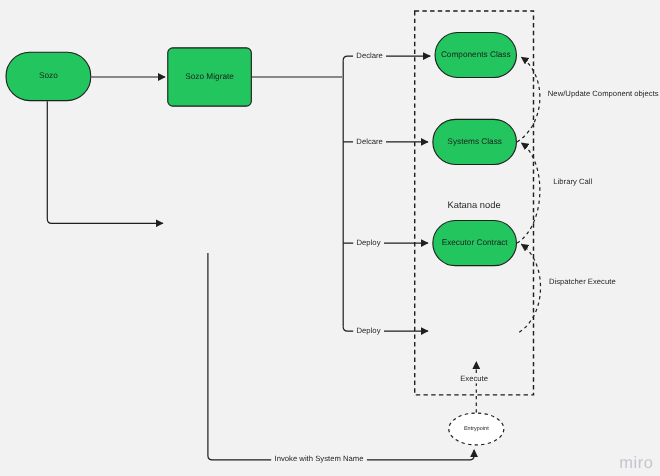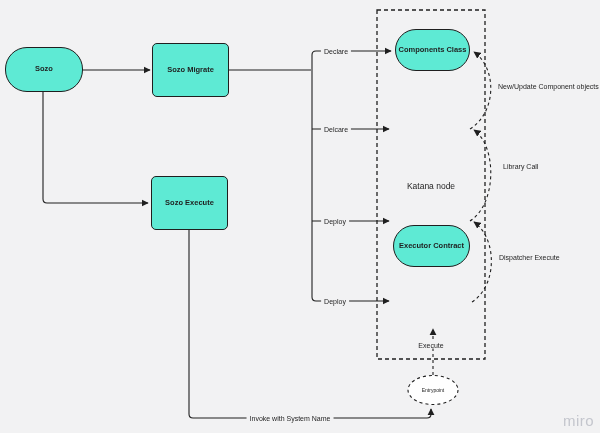--- a/index.html
+++ b/index.html
@@ -15,31 +15,30 @@
     overflow: hidden;
     color: #1f1f1f;
   }
   svg.connector-layer {
     position: absolute;
     left: 0; top: 0;
     width: 600px; height: 433px;
   }
   .node {
     position: absolute;
-    background: #5eead4;
+    background: #22c55e;
     border: 1.3px solid #1f1f1f;
     display: flex;
     align-items: center;
     justify-content: center;
     text-align: center;
     font-size: 7.5px;
     line-height: 1.1;
     box-sizing: border-box;
     color: #1f1f1f;
-    font-weight: bold;
   }
   .stadium { border-radius: 22px; }
   .rect { border-radius: 5px; }
   .edge-label {
     position: absolute;
     transform: translate(-50%, -50%);
     font-size: 7px;
     white-space: nowrap;
     background: #f2f2f3;
     padding: 0 3px;
@@ -75,21 +74,21 @@
     font-weight: 500;
     letter-spacing: 0.5px;
     color: #c4c6cd;
   }
   
   #n-sozo       { left: 5px;   top: 47px;  width: 78px; height: 45px; }
   #n-migrate    { left: 152px; top: 43px;  width: 77px; height: 54px; align-items: center; }
   #n-execute    { left: 151px; top: 176px; width: 77px; height: 54px; }
   #n-components { left: 395px; top: 29px;  width: 75px; height: 42px; }
   #n-systems    { left: 393px; top: 108px; width: 77px; height: 42px; }
-  #n-executor   { left: 393px; top: 200px; width: 77px; height: 42px; margin-top: 25px; }
+  #n-executor   { left: 393px; top: 200px; width: 77px; height: 42px; }
   #n-world      { left: 393px; top: 281px; width: 79px; height: 42px; }
 </style>
 </head>
 <body>
 
 <div class="canvas">
 
   <svg class="connector-layer" viewBox="0 0 600 433" xmlns="http://www.w3.org/2000/svg">
     <defs>
       <marker id="arr" viewBox="0 0 10 10" refX="9" refY="5" markerWidth="6.5" markerHeight="6.5" orient="auto-start-reverse">
@@ -127,25 +126,25 @@
 
     <ellipse cx="433" cy="390" rx="25" ry="14.5" fill="#ffffff" stroke="#1f1f1f" stroke-width="1.1" stroke-dasharray="3 3"></ellipse>
   </svg>
 
   <div class="node stadium" id="n-sozo">
     <span>Sozo</span>
   </div>
   <div class="node rect" id="n-migrate">
     <span>Sozo Migrate</span>
   </div>
-  <div class="node rect" id="n-execute">
-    <span>Sozo Execute</span>
-  </div>
   <div class="node stadium" id="n-components">
     <span>Components Class</span>
+  </div>
+  <div class="node stadium" id="n-systems">
+    <span>Systems Class</span>
   </div>
   <div class="node stadium" id="n-executor">
     <span>Executor Contract</span>
   </div>
 
   <div class="entry-label" style="left:433px; top:390px;">Entrypoint</div>
 
   <div class="container-label" style="left:431px; top:186px;">Katana node</div>
 
   <div class="edge-label" style="left:336px; top:51px;">Declare</div>

